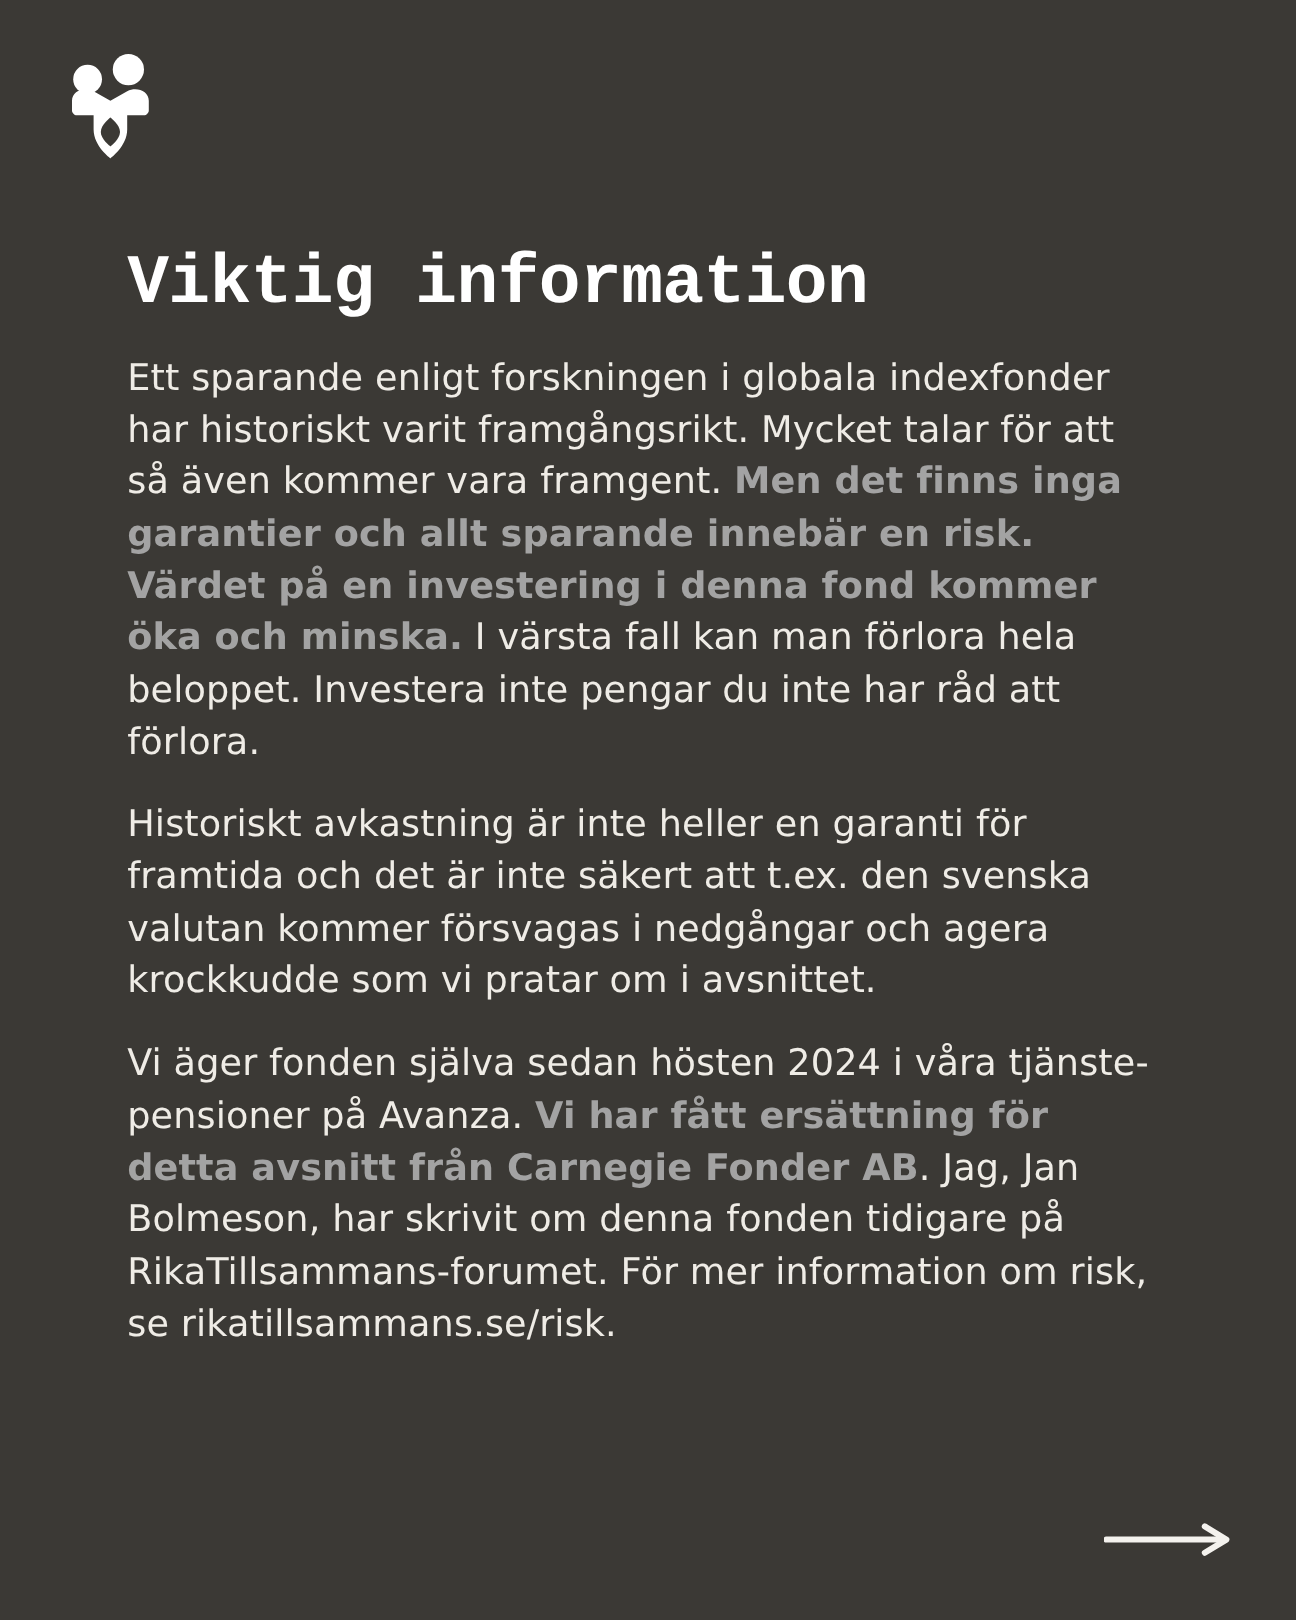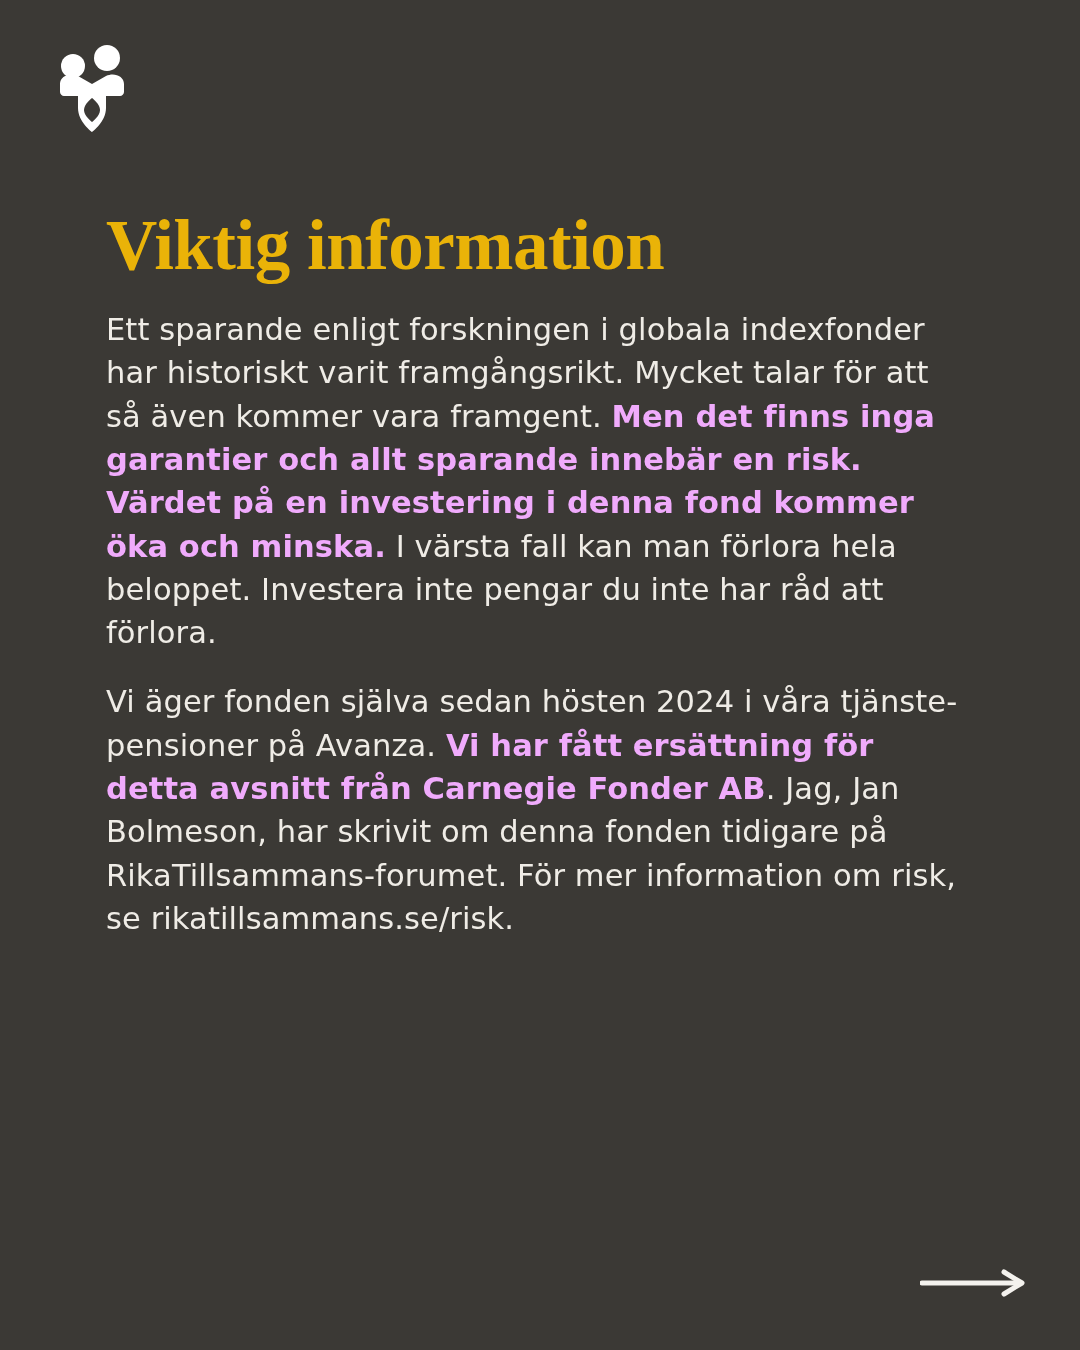--- a/index.html
+++ b/index.html
@@ -27,42 +27,42 @@
     width: 104px;
     height: 104px;
   }
   .content {
     position: absolute;
     top: 206px;
     left: 106px;
     width: 866px;
   }
   .title {
-    font-family: Liberation Serif, serif;
-    font-size: 71px;
+    font-family: Liberation Mono, monospace;
+    font-size: 58px;
     font-weight: bold;
     letter-spacing: -0.5px;
     margin: 0 0 24px 0;
-    color: #eab308;
+    color: #ffffff;
     line-height: 1.1;
   }
   .para {
     font-size: 30.5px;
     line-height: 1.42;
     margin: 0 0 26px 0;
     color: #efece6;
     font-weight: 400;
     letter-spacing: 0.1px;
   }
   .para:last-child {
     margin-bottom: 4px;
   }
   .para b {
     font-weight: bold;
-    color: #f0abfc;
+    color: #a3a3a3;
   }
   .arrow {
     position: absolute;
     right: 52px;
     bottom: 52px;
     width: 108px;
     height: 30px;
   }
 </style>
 </head>
@@ -78,20 +78,21 @@
         <path d="M20 48 C20 40 30 36 38 40 L52 48 L66 40 C74 36 84 40 84 48 L84 56 C84 58 82 60 80 60 L66 60 L66 72 C66 86 52 96 52 96 C52 96 38 86 38 72 L38 60 L24 60 C22 60 20 58 20 56 Z"></path>
         <path d="M52 62 C52 62 44 68 44 74 C44 80 52 86 52 86 C52 86 60 80 60 74 C60 68 52 62 52 62 Z" fill="#3b3935"></path>
       </g>
     </svg>
   </div>
 
   <div class="content">
     <h1 class="title">Viktig information</h1>
     <div>
       <p class="para"><span>Ett sparande enligt forskningen i globala indexfonder har historiskt varit framgångsrikt. Mycket talar för att så även kommer vara framgent. </span><b>Men det finns inga garantier och allt sparande innebär en risk. Värdet på en investering i denna fond kommer öka och minska.</b><span> I värsta fall kan man förlora hela beloppet. Investera inte pengar du inte har råd att förlora.</span></p>
+      <p class="para"><span>Historiskt avkastning är inte heller en garanti för framtida och det är inte säkert att t.ex. den svenska valutan kommer försvagas i nedgångar och agera krockkudde som vi pratar om i avsnittet.</span></p>
       <p class="para"><span>Vi äger fonden själva sedan hösten 2024 i våra tjänste-pensioner på Avanza. </span><b>Vi har fått ersättning för detta avsnitt från Carnegie Fonder AB</b><span>. Jag, Jan Bolmeson, har skrivit om denna fonden tidigare på RikaTillsammans-forumet. För mer information om risk, se rikatillsammans.se/risk.</span></p>
     </div>
   </div>
 
   <div class="arrow">
     <svg viewBox="0 0 108 30" width="108" height="30" aria-hidden="true">
       <line x1="2" y1="15" x2="96" y2="15" stroke="#f4f2ee" stroke-width="5" stroke-linecap="round"></line>
       <polyline points="84,4 102,15 84,26" fill="none" stroke="#f4f2ee" stroke-width="5" stroke-linecap="round" stroke-linejoin="round"></polyline>
     </svg>
   </div>

